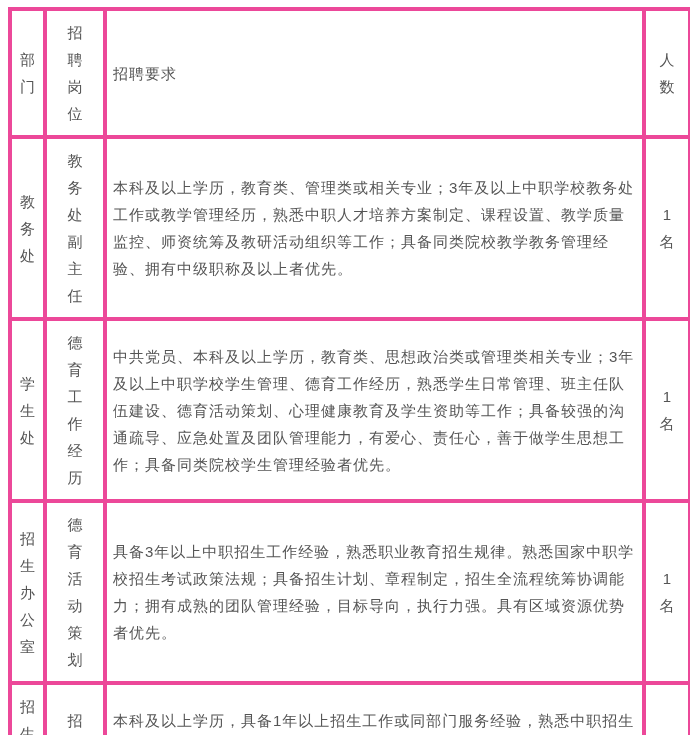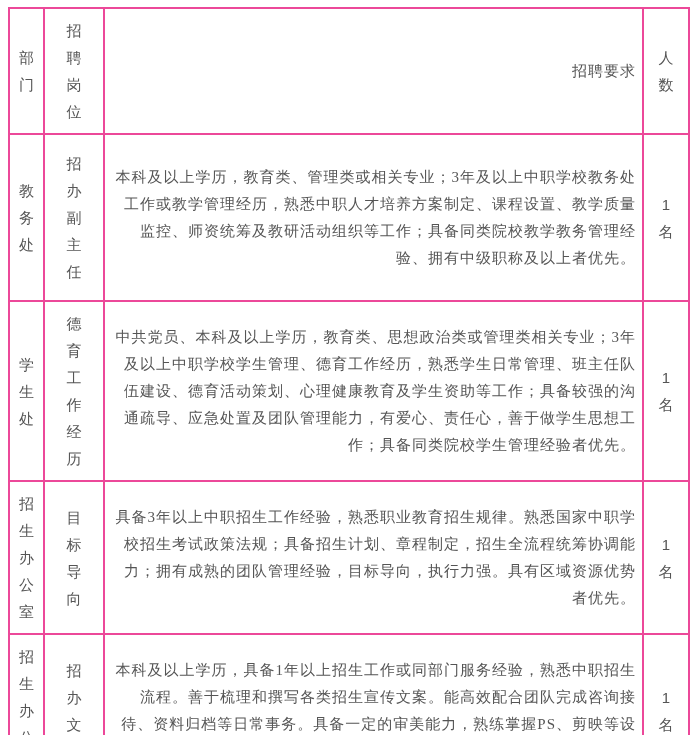--- a/index.html
+++ b/index.html
@@ -16,21 +16,21 @@
     padding: 7px 0 0 8px;
   }
   table.recruit {
     border-collapse: collapse;
     table-layout: fixed;
     width: 680px;
     color: #555555;
     font-size: 15px;
   }
   table.recruit td, table.recruit th {
-    border: 2px solid #ec4899;
+    border: 4px solid #ec4899;
     font-weight: normal;
     vertical-align: middle;
     box-sizing: border-box;
     padding: 8px 6px;
   }
   
   col.c-dept { width: 35px; }
   col.c-pos  { width: 60px; }
   col.c-req  { width: 539px; }
   col.c-num  { width: 46px; }
@@ -40,25 +40,24 @@
     width: 1.15em;
     margin: 0 auto;
     word-break: break-all;
     line-height: 27px;
     text-align: center;
     letter-spacing: 0;
   }
 
   
   td.req, th.req {
-    text-align: right;
+    text-align: left;
     padding: 10px 14px;
     line-height: 27px;
     letter-spacing: 1px;
-    font-family: Liberation Serif, serif;
   }
 
   
   tr.hdr  { height: 113px; }
   tr.row0 { height: 167px; }
   tr.row1 { height: 162px; }
   tr.row2 { height: 143px; }
   tr.row3 { height: 134px; }
 </style>
 </head>
@@ -84,21 +83,21 @@
         <th>
             <div class="vert">人数</div>
           </th>
       </tr>
 
       <tr class="row0">
         <td>
             <div class="vert">教务处</div>
           </td>
         <td>
-            <div class="vert">招办副主任</div>
+            <div class="vert">教务处副主任</div>
           </td>
         <td class="req">本科及以上学历，教育类、管理类或相关专业；3年及以上中职学校教务处工作或教学管理经历，熟悉中职人才培养方案制定、课程设置、教学质量监控、师资统筹及教研活动组织等工作；具备同类院校教学教务管理经验、拥有中级职称及以上者优先。</td>
         <td>
             <div class="vert">1名</div>
           </td>
       </tr>
 
       <tr class="row1">
         <td>
             <div class="vert">学生处</div>
@@ -110,21 +109,21 @@
         <td>
             <div class="vert">1名</div>
           </td>
       </tr>
 
       <tr class="row2">
         <td>
             <div class="vert">招生办公室</div>
           </td>
         <td>
-            <div class="vert">目标导向</div>
+            <div class="vert">德育活动策划</div>
           </td>
         <td class="req">具备3年以上中职招生工作经验，熟悉职业教育招生规律。熟悉国家中职学校招生考试政策法规；具备招生计划、章程制定，招生全流程统筹协调能力；拥有成熟的团队管理经验，目标导向，执行力强。具有区域资源优势者优先。</td>
         <td>
             <div class="vert">1名</div>
           </td>
       </tr>
 
       <tr class="row3">
         <td>
             <div class="vert">招生办公室</div>

